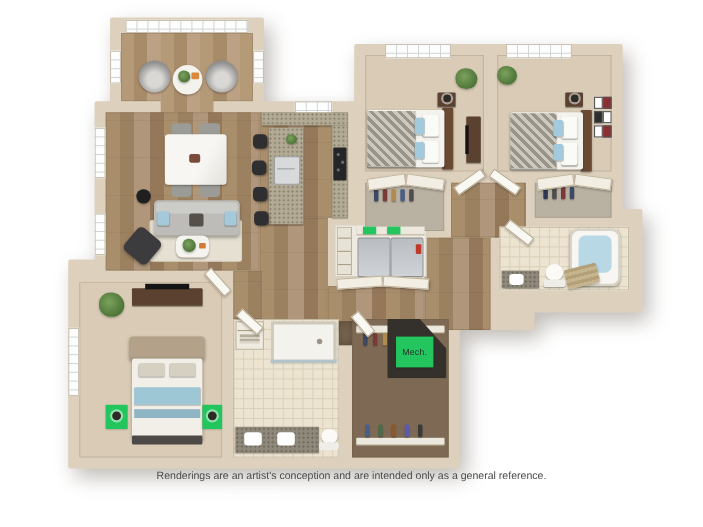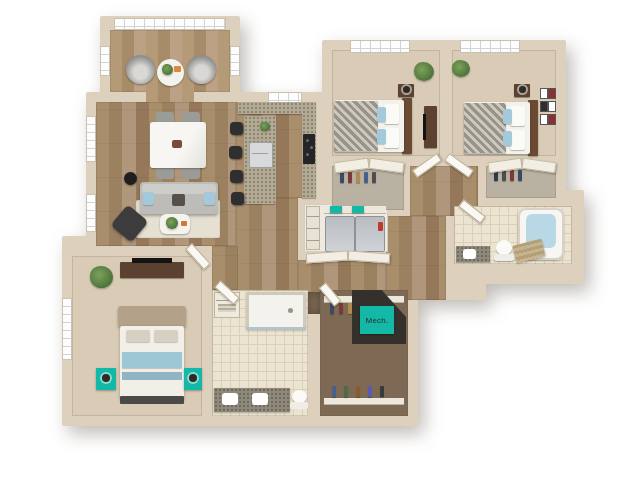--- a/index.html
+++ b/index.html
@@ -20,21 +20,21 @@
       background-image:linear-gradient(#dacfb8 1px, transparent 1px),
                        linear-gradient(90deg,#dacfb8 1px, transparent 1px);
       background-size:9px 9px;}
   .brownfloor{background:#7e6a54;box-shadow:inset 0 0 10px rgba(0,0,0,.35);}
   .whitefloor{background:#efeae0;}
   .floor{box-shadow:inset 0 0 0 1px rgba(90,75,55,.18);}
   
   .granite{background-color:#b2aa94;
       background-image:radial-gradient(#8c856f 0.8px, transparent 1px);background-size:4px 4px;
       box-shadow:0 1px 1px rgba(0,0,0,.25);}
-  .whitebox{background:#14b8a6;box-shadow:0 1px 2px rgba(0,0,0,.3);}
+  .whitebox{background:#22c55e;box-shadow:0 1px 2px rgba(0,0,0,.3);}
   .darkwood{background:#5a4130;box-shadow:0 1px 1px rgba(0,0,0,.35);border-radius:1px;}
   .window{background:#fdfdfd;box-shadow:inset 0 0 0 1px #c9c2b2;
       background-image:linear-gradient(90deg, #cfd4d6 1px, transparent 1px),
                        linear-gradient(#cfd4d6 1px, transparent 1px);
       background-size:10px 8px;}
   .windowV{background:#fdfdfd;box-shadow:inset 0 0 0 1px #c9c2b2;
       background-image:linear-gradient(#cfd4d6 1px, transparent 1px);background-size:100% 8px;}
   .chevron{background:repeating-linear-gradient(45deg,#98948a 0 3px,#cdc9bf 3px 6px);
       box-shadow:0 1px 1px rgba(0,0,0,.25);border-radius:1px;}
   .pillow{background:#fafaf7;border-radius:2px;box-shadow:0 1px 1px rgba(0,0,0,.25);}
@@ -243,15 +243,16 @@
   <div class="tick" style="left:344px;top:386px;background:#4e6b4a;"></div>
   <div class="tick" style="left:356px;top:386px;background:#8a5a2e;"></div>
   <div class="tick" style="left:368px;top:386px;background:#5a5ab0;"></div>
   <div class="tick" style="left:380px;top:386px;background:#3a3a3a;"></div>
   <div class="abs doorleaf" style="left:318px;top:290px;width:22px;height:7px;transform:rotate(50deg);"></div>
 
   <div class="abs" style="left:352px;top:290px;width:54px;height:54px;background:#34302b;clip-path:polygon(0 0,55% 0,100% 50%,100% 100%,0 100%);"></div>
   <div class="abs whitebox" id="mech-box" style="left:360px;top:306px;width:34px;height:28px;">Mech.</div>
 
   <div id="caption">
+    <div>Renderings are an artist's conception and are intended only as a general reference.</div>
   </div>
 
 </div>
 
 </body></html>

